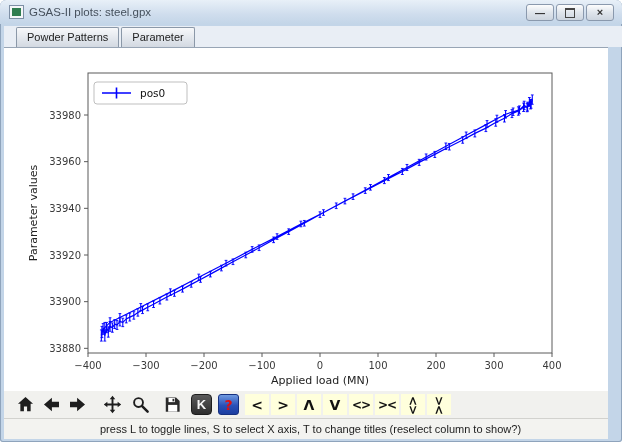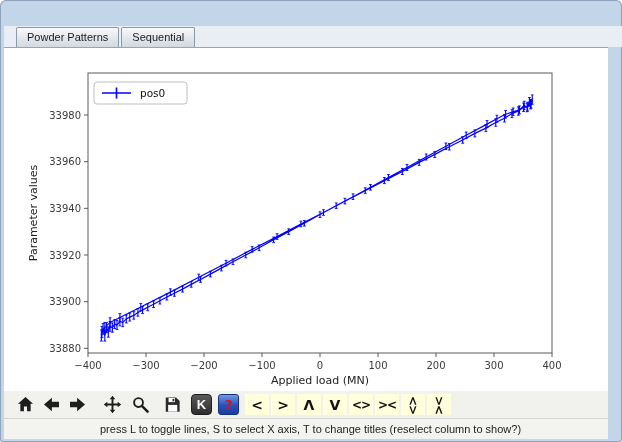--- a/index.html
+++ b/index.html
@@ -52,24 +52,39 @@
   
   .statusbar{position:absolute;left:4px;top:418px;width:604px;height:20px;background:#f3f3f0;
              border-top:1px solid #d2d2ce;display:flex;align-items:center;}
   .status-text{font-size:11px;color:#1c1c1c;padding-left:96px;white-space:nowrap;}
 </style>
 </head>
 <body>
 
 <div class="window" data-name="gsas-plots-window">
 
+  <div class="titlebar" data-name="titlebar">
+    <span class="app-icon" data-name="app-icon"></span>
+    <span class="title-text" data-name="window-title">GSAS-II plots: steel.gpx</span>
+    <div class="win-controls" data-name="window-controls">
+      <div class="win-btn" data-name="minimize-button">
+        <span class="min-glyph" data-name="minimize-icon">—</span>
+      </div>
+      <div class="win-btn" data-name="maximize-button">
+        <span class="max-glyph" data-name="maximize-icon"></span>
+      </div>
+      <div class="win-btn" data-name="close-button">
+        <span data-name="close-icon">×</span>
+      </div>
+    </div>
+  </div>
 
   <div class="tabstrip" data-name="tab-strip">
       <div class="tab" data-name="tab-powder-patterns">Powder Patterns</div>
-      <div class="tab" data-name="tab-covariance">Sequential</div>
+      <div class="tab" data-name="tab-covariance">Parameter</div>
     </div>
 
   <div class="canvas" data-name="plot-canvas">
       <svg width="604" height="343" viewBox="0 0 604 343" data-name="plot-figure">
         <rect x="0" y="0" width="604" height="343" fill="#ffffff"></rect>
         <rect x="84" y="25" width="464" height="280" fill="none" stroke="#5a5a5a" stroke-width="1" data-name="plot-frame"></rect>
         <g data-name="x-axis-ticks">
           <line x1="84" y1="305" x2="84" y2="309" stroke="#5a5a5a" stroke-width="1"></line>
           <text x="84" y="321" text-anchor="middle" font-size="10" fill="#3a3a3a" font-family="DejaVu Sans, sans-serif" data-name="x-tick-label">−400</text>
           <line x1="142" y1="305" x2="142" y2="309" stroke="#5a5a5a" stroke-width="1"></line>

